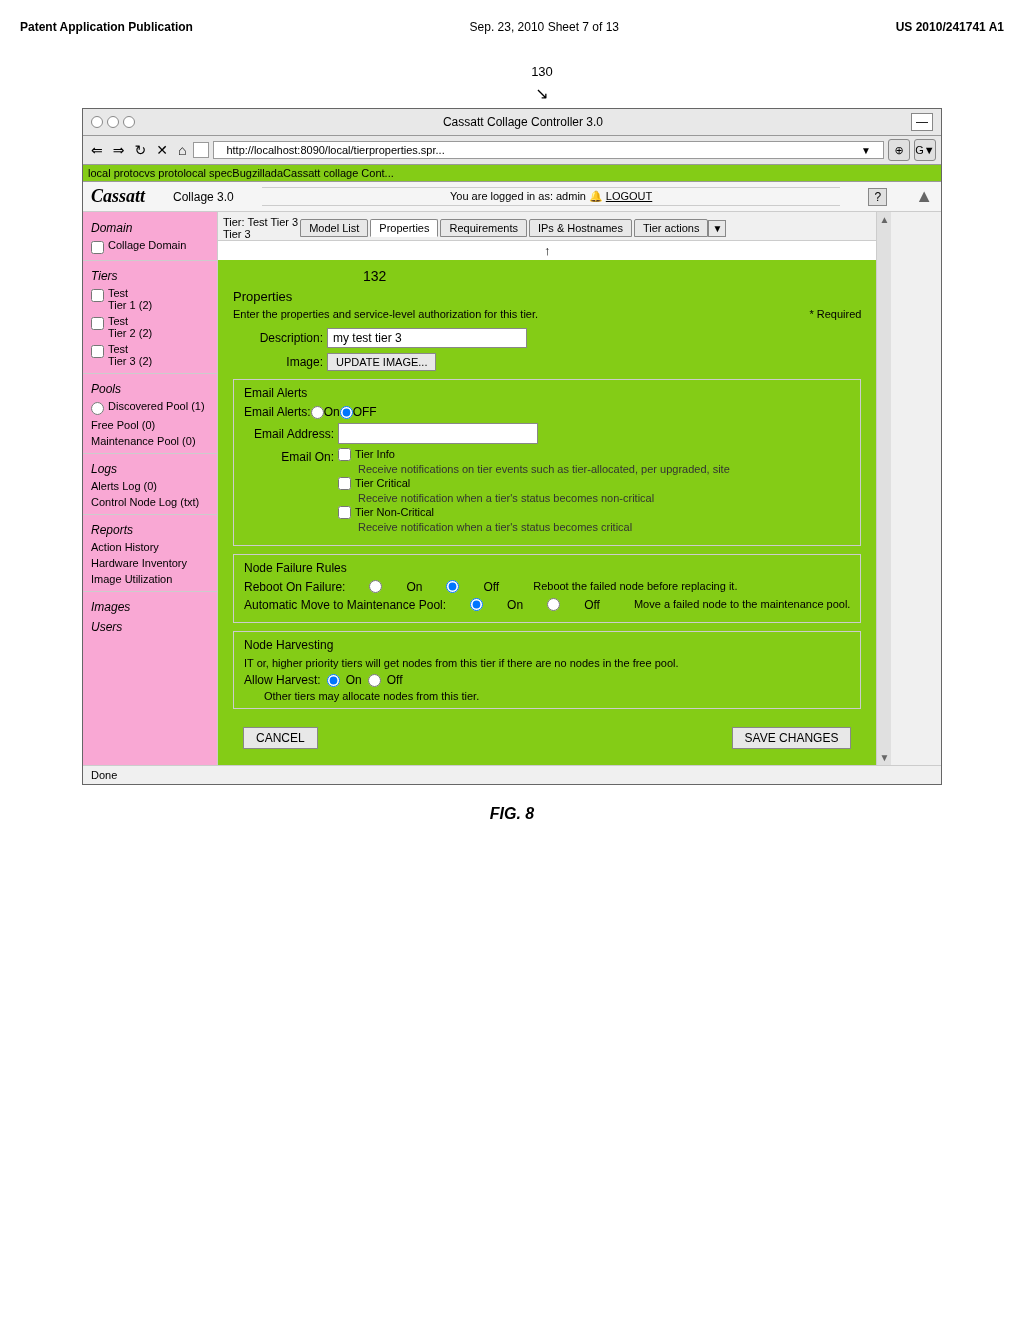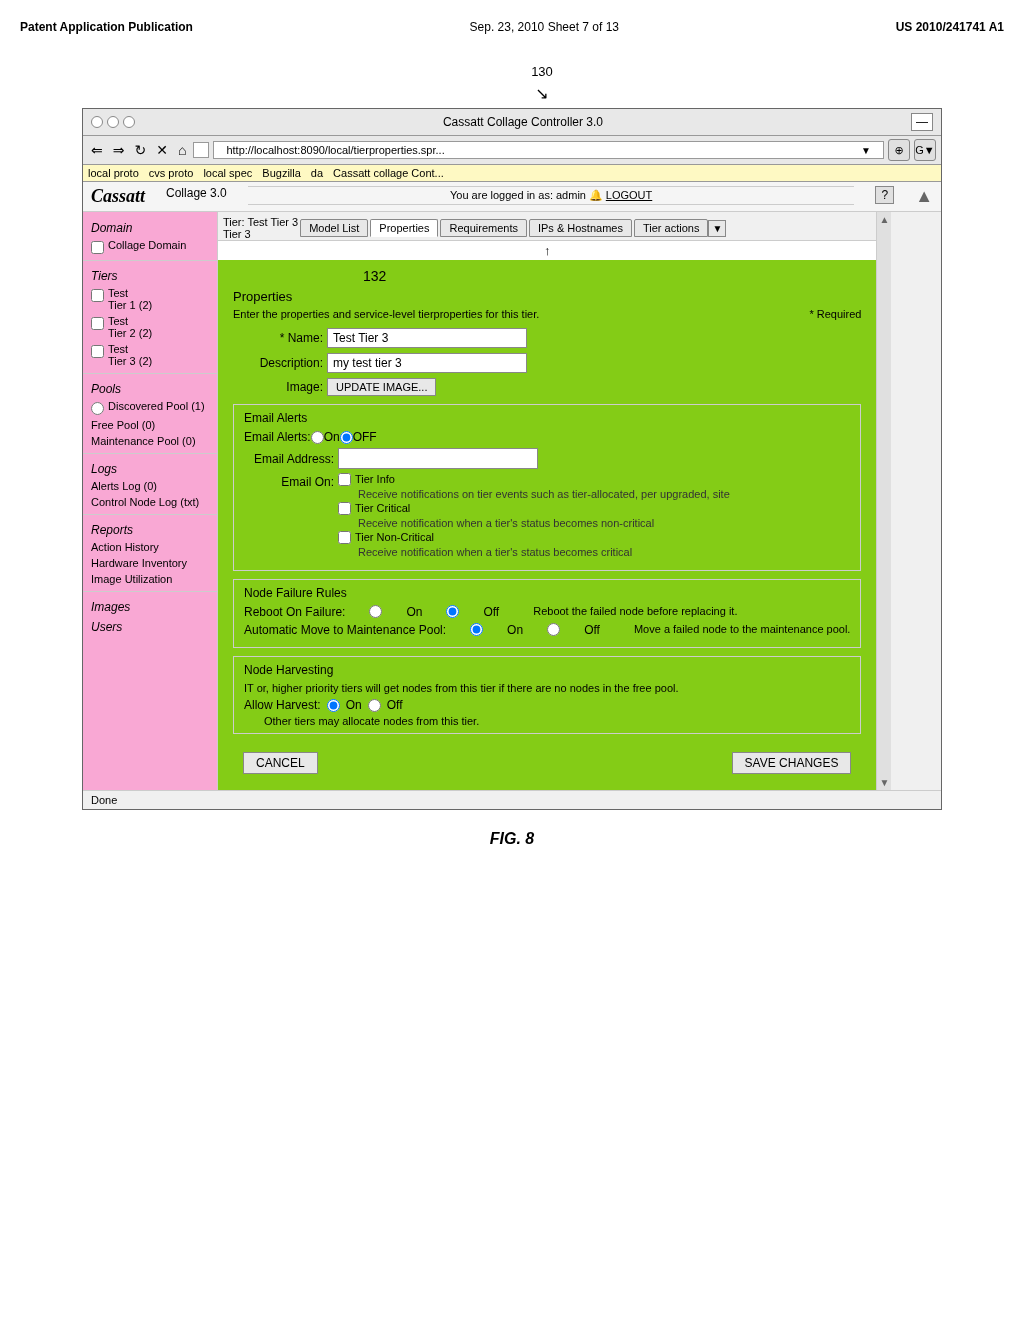--- a/index.html
+++ b/index.html
@@ -116,33 +116,33 @@
       font-size: 11px;
       cursor: pointer;
     }
 
     
     .bookmarks-bar {
       display: flex;
       align-items: flex-start;
       padding: 2px 5px;
       border-bottom: 1px solid #999;
-      background: #fef9c3;
-      gap: 10px;
+      background: #84cc16;
+      gap: 0;
       font-size: 11px;
     }
 
     
     .app-header {
       display: flex;
-      align-items: flex-start;
+      align-items: center;
       padding: 4px 8px;
       border-bottom: 1px solid #ccc;
       background: #f5f5f5;
-      gap: 21px;
+      gap: 28px;
     }
     .app-logo {
       font-size: 18px;
       font-weight: bold;
       font-style: italic;
       font-family: Georgia, serif;
     }
     .app-subtitle {
       font-size: 12px;
     }
@@ -590,28 +590,24 @@
         </div>
 
         <div style="text-align:center;margin:2px 0;">↑</div>
 
         <div class="form-area">
           <div class="form-title">132</div>
 
           <div style="font-size:13px;font-weight:normal;margin-bottom:4px;">Properties</div>
 
           <div class="form-subtitle">
-            <span>Enter the properties and service-level tierproperties for this tier.</span>
+            <span>Enter the properties and service-level authorization for this tier.</span>
             <span class="required-note">* Required</span>
           </div>
 
-          <div class="form-row">
-            <span class="form-label">* Name:</span>
-            <input class="form-input" type="text" value="Test Tier 3" style="">
-          </div>
 
           <div class="form-row">
             <span class="form-label">Description:</span>
             <input class="form-input" type="text" value="my test tier 3" style="">
           </div>
 
           <div class="form-row">
             <span class="form-label">Image:</span>
             <button class="cancel-btn" style="padding:2px 8px;font-size:11px;">UPDATE IMAGE...</button>
           </div>

